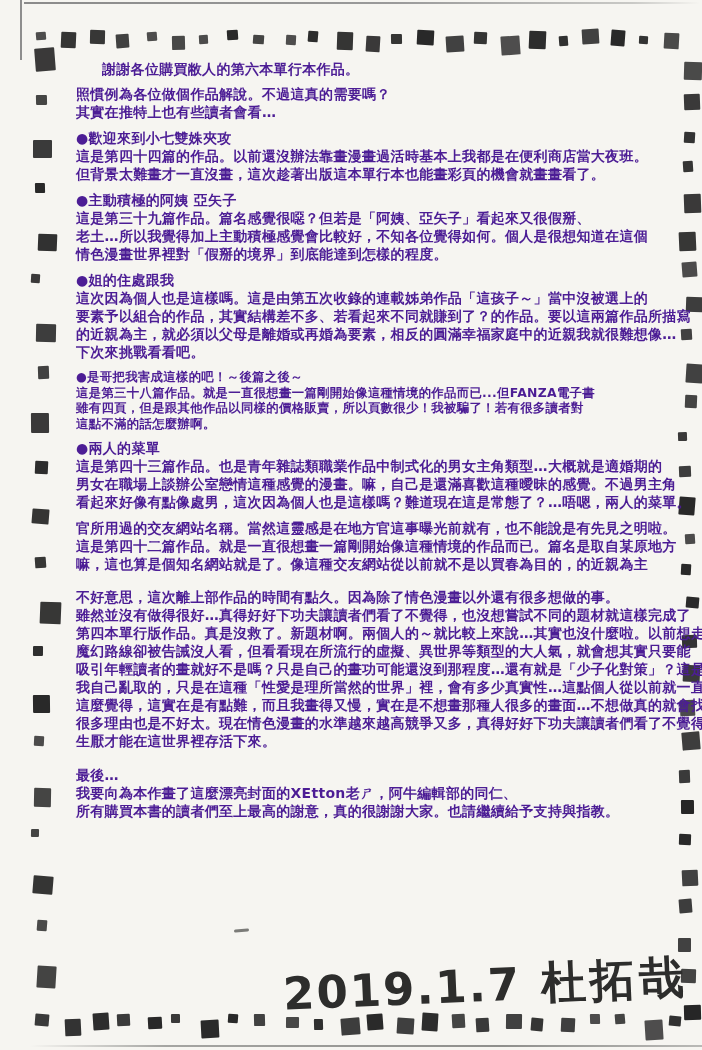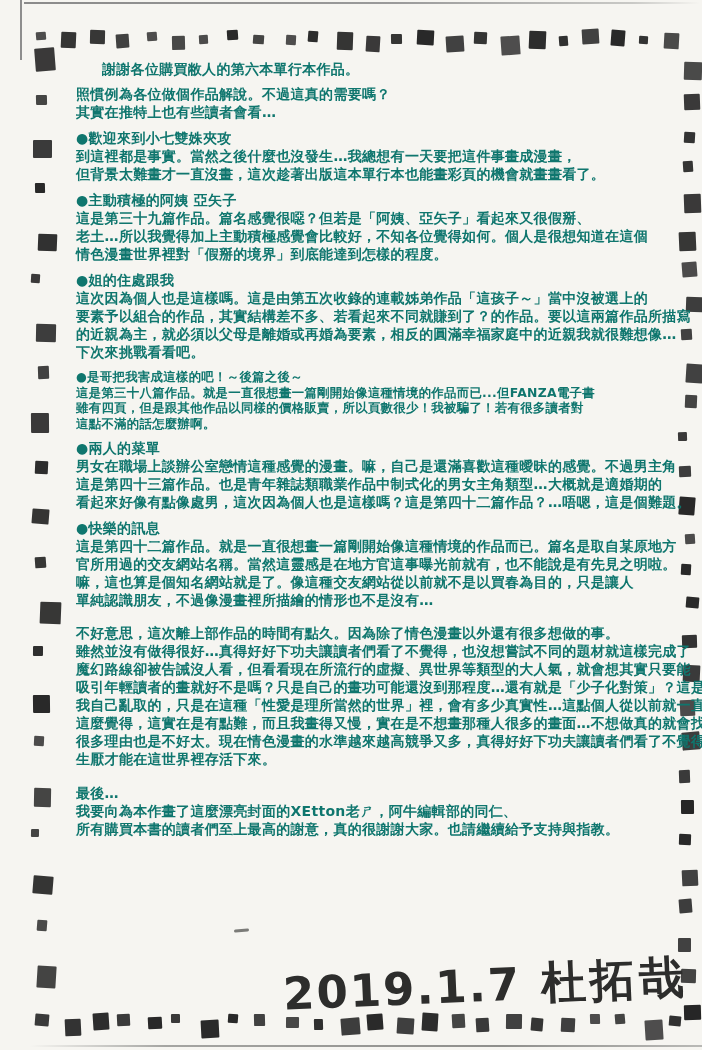--- a/index.html
+++ b/index.html
@@ -16,21 +16,21 @@
   .left-line{position:absolute;left:20px;top:0;width:2px;height:60px;background:#8e8e8e;}
   .bottom-line{position:absolute;left:30px;top:1045px;width:672px;height:2px;
     background:linear-gradient(90deg,transparent,#a5a5a2 20%,#8f8f8c 70%,#b9b9b6);}
   .dash-artifact{position:absolute;left:234px;top:929px;width:15px;height:3px;
     background:#7b7b78;border-radius:2px;transform:rotate(-5deg);}
   
   #border .bsq{position:absolute;background:#262626;border-radius:1px;}
   
   .content{
     position:absolute;left:76px;top:60px;width:592px;
-    color:#0f766e;font-weight:700;
+    color:#4c1d95;font-weight:700;
     font-size:14px;line-height:18px;letter-spacing:0.3px;
   }
   .line{white-space:nowrap;}
   .indent{padding-left:26px;}
   .gap-top{margin-top:7px;}
   .sec{margin-top:8px;}
   .sec-lg-gap{}
   .sec.small{font-size:12.4px;line-height:15.6px;margin-top:8px;}
   .closing{margin-top:15px;}
   .finale{margin-top:16px;}
@@ -158,21 +158,21 @@
   <div class="content">
 
     <div class="intro">
       <div class="line indent">謝謝各位購買敝人的第六本單行本作品。</div>
       <div class="line gap-top">照慣例為各位做個作品解說。不過這真的需要嗎？</div>
       <div class="line">其實在推特上也有些讀者會看…</div>
     </div>
 
     <div class="sec sec-lg-gap">
       <div class="line">●歡迎來到小七雙姝夾攻</div>
-      <div class="line">到這裡都是事實。當然之後什麼也沒發生…我總想有一天要把這件事畫成漫畫，</div>
+      <div class="line">這是第四十四篇的作品。以前還沒辦法靠畫漫畫過活時基本上我都是在便利商店當大夜班。</div>
       <div class="line">但背景太難畫才一直沒畫，這次趁著出版這本單行本也能畫彩頁的機會就畫畫看了。</div>
     </div>
 
     <div class="sec">
       <div class="line">●主動積極的阿姨 亞矢子</div>
       <div class="line">這是第三十九篇作品。篇名感覺很噁？但若是「阿姨、亞矢子」看起來又很假掰、</div>
       <div class="line">老土…所以我覺得加上主動積極感覺會比較好，不知各位覺得如何。個人是很想知道在這個</div>
       <div class="line">情色漫畫世界裡對「假掰的境界」到底能達到怎樣的程度。</div>
     </div>
 
@@ -186,36 +186,35 @@
 
     <div class="sec small">
       <div class="line">●是哥把我害成這樣的吧！～後篇之後～</div>
       <div class="line">這是第三十八篇作品。就是一直很想畫一篇剛開始像這種情境的作品而已...但FANZA電子書</div>
       <div class="line">雖有四頁，但是跟其他作品以同樣的價格販賣，所以頁數很少！我被騙了！若有很多讀者對</div>
       <div class="line">這點不滿的話怎麼辦啊。</div>
     </div>
 
     <div class="sec sec-lg-gap">
       <div class="line">●兩人的菜單</div>
+      <div class="line">這是第四十三篇作品。也是青年雜誌類職業作品中制式化的男女主角類型…大概就是適婚期的</div>
       <div class="line">男女在職場上談辦公室戀情這種感覺的漫畫。嘛，自己是還滿喜歡這種曖昧的感覺。不過男主角</div>
-      <div class="line">這是第四十三篇作品。也是青年雜誌類職業作品中制式化的男女主角類型…大概就是適婚期的</div>
-      <div class="line">看起來好像有點像處男，這次因為個人也是這樣嗎？這是第四十二篇作品？…唔嗯，這是個難題。</div>
-    </div>
-
-    <div class="sec sec-lg-gap">
-      <div class="line">●快樂的訊息</div>
+      <div class="line">看起來好像有點像處男，這次因為個人也是這樣嗎？難道現在這是常態了？…唔嗯，兩人的菜單。</div>
+    </div>
+
+    <div class="sec sec-lg-gap">
+      <div class="line">官所用過的交友網站名稱。當然這靈感是在地方官這事曝光前就有，也不能說是有先見之明啦。</div>
       <div class="line">這是第四十二篇作品。就是一直很想畫一篇剛開始像這種情境的作品而已。篇名是取自某原地方</div>
-      <div class="line">官所用過的交友網站名稱。當然這靈感是在地方官這事曝光前就有，也不能說是有先見之明啦。</div>
-      <div class="line">嘛，這也算是個知名網站就是了。像這種交友網站從以前就不是以買春為目的，只是讓人</div>
-      <div class="line">單純認識朋友，不過像漫畫裡所描繪的情形也不是沒有…</div>
+      <div class="line">嘛，這也算是個知名網站就是了。像這種交友網站從以前就不是以買春為目的，的近親為主</div>
     </div>
 
     <div class="closing">
       <div class="line">不好意思，這次離上部作品的時間有點久。因為除了情色漫畫以外還有很多想做的事。</div>
       <div class="line">雖然並沒有做得很好…真得好好下功夫讓讀者們看了不覺得，也沒想嘗試不同的題材就這樣完成了</div>
+      <div class="line">第四本單行版作品。真是沒救了。新題材啊。兩個人的～就比較上來說…其實也沒什麼啦。以前想走</div>
       <div class="line">魔幻路線卻被告誡沒人看，但看看現在所流行的虛擬、異世界等類型的大人氣，就會想其實只要能</div>
       <div class="line">吸引年輕讀者的畫就好不是嗎？只是自己的畫功可能還沒到那程度…還有就是「少子化對策」？這是</div>
       <div class="line">我自己亂取的，只是在這種「性愛是理所當然的世界」裡，會有多少真實性…這點個人從以前就一直</div>
       <div class="line">這麼覺得，這實在是有點難，而且我畫得又慢，實在是不想畫那種人很多的畫面…不想做真的就會找</div>
       <div class="line">很多理由也是不好太。現在情色漫畫的水準越來越高競爭又多，真得好好下功夫讓讀者們看了不覺得</div>
       <div class="line">生厭才能在這世界裡存活下來。</div>
     </div>
 
     <div class="finale">
       <div class="line">最後…</div>

